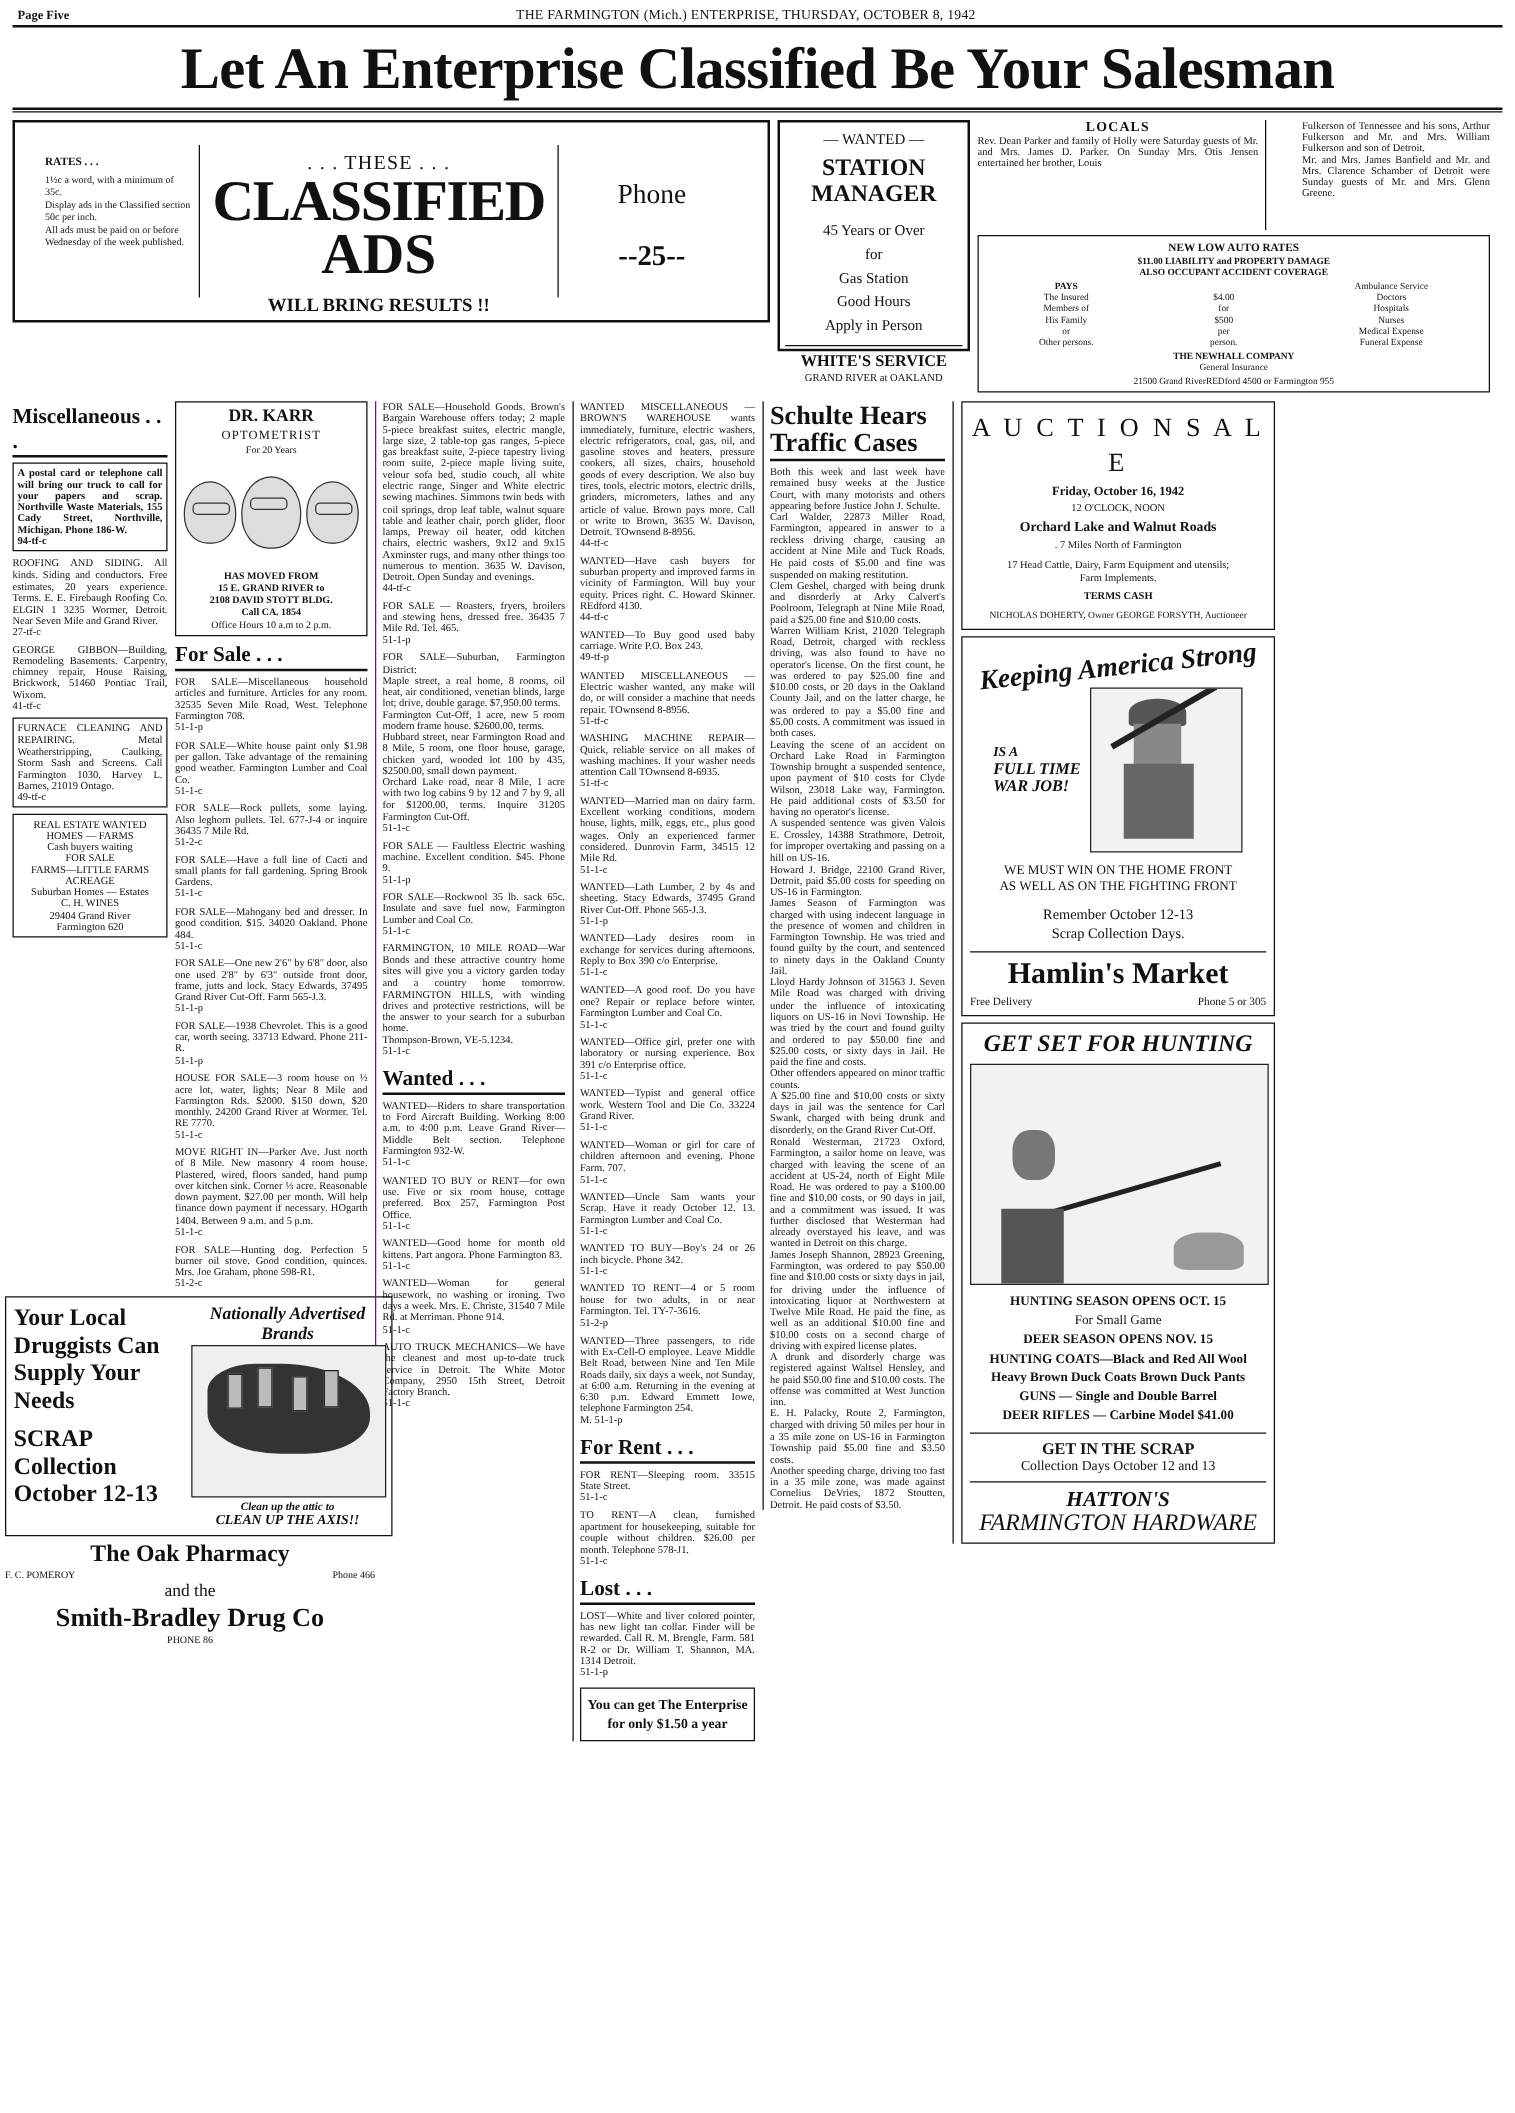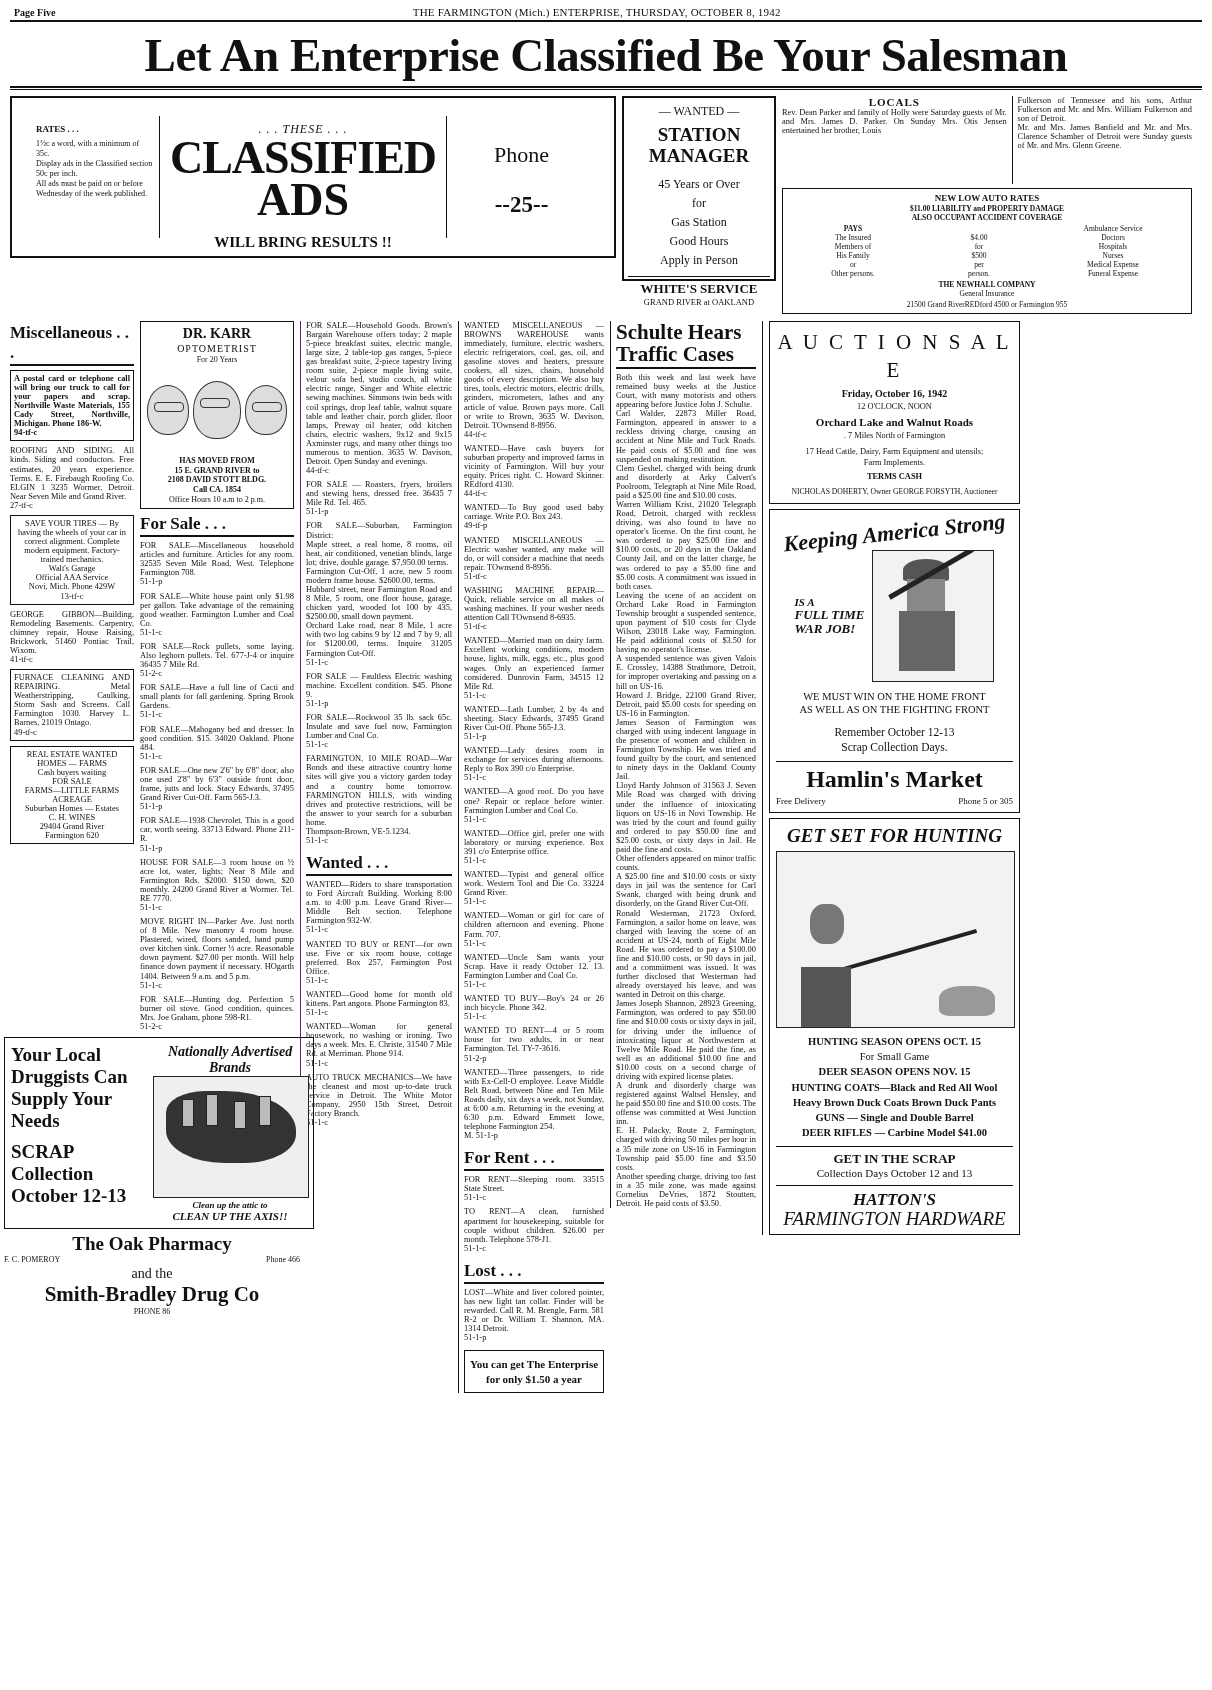--- a/index.html
+++ b/index.html
@@ -16,21 +16,21 @@
   .box{border:1px solid #111;box-sizing:border-box;}
   .adtext{font-size:8.4px;line-height:1.08;text-align:justify;}
   .ad{margin-bottom:5px;}
   .sechead{font-family:"Liberation Serif",serif;font-weight:bold;font-size:17px;border-bottom:2px solid #111;padding-bottom:1px;margin:2px 0 4px 0;}
   .ctr{text-align:center;}
   .b{font-weight:bold;}
   .classbox{border:2px solid #111;padding:18px;display:flex;height:162px;box-sizing:border-box;}
   .rates{width:130px;border-right:1px solid #111;padding:8px 6px;font-size:8px;line-height:1.25;box-sizing:border-box;}
   .rates .t{font-weight:bold;font-size:9px;margin-bottom:4px;}
   .classmid{flex:1;text-align:center;padding-top:6px;}
-  .these{font-size:12px;letter-spacing:1px;font-style:italic;}
+  .these{font-size:16px;letter-spacing:1px;}
   .cls{font-size:46px;font-weight:bold;line-height:.92;letter-spacing:-1px;}
   .ads2{font-size:46px;font-weight:bold;line-height:.92;}
   .willbring{font-size:15px;font-weight:bold;margin-top:12px;}
   .phonebox{width:150px;border-left:1px solid #111;text-align:center;padding-top:26px;box-sizing:border-box;}
   .phonebox .p{font-size:22px;}
   .phonebox .n{font-size:23px;font-weight:bold;margin-top:24px;}
   .wantedbox{border:2px solid #111;text-align:center;padding:6px 4px 8px 4px;}
   .wantedbox .w{font-size:12px;margin-bottom:6px;}
   .wantedbox .sm{font-size:19px;font-weight:bold;line-height:1.1;}
   .wantedbox .li{font-size:12px;margin-top:10px;}
@@ -125,21 +125,21 @@
       </div>
     </div>
 
     <div class="col" style="width:410px;">
       <div style="display:flex;height:88px;">
         <div style="width:56%;padding-right:5px;box-sizing:border-box;">
           <div class="locals">LOCALS</div>
           <div class="adtext" style="white-space:pre-line;">Rev. Dean Parker and family of Holly were Saturday guests of Mr. and Mrs. James D. Parker. On Sunday Mrs. Otis Jensen entertained her brother, Louis</div>
         </div>
         <div style="width:44%;border-left:1px solid #111;padding-left:5px;box-sizing:border-box;">
-          <div class="adtext" style="white-space:pre-line;">Fulkerson of Tennessee and his sons, Arthur Fulkerson and Mr. and Mrs. William Fulkerson and son of Detroit.
+          <div class="adtext" style="white-space:pre-line;margin-left:24px;">Fulkerson of Tennessee and his sons, Arthur Fulkerson and Mr. and Mrs. William Fulkerson and son of Detroit.
 Mr. and Mrs. James Banfield and Mr. and Mrs. Clarence Schamber of Detroit were Sunday guests of Mr. and Mrs. Glenn Greene.</div>
         </div>
       </div>
       <div class="ratesbox" style="margin-top:4px;">
         <div class="h">NEW LOW AUTO RATES</div>
         <div class="b">$11.00 LIABILITY and PROPERTY DAMAGE</div>
         <div class="b">ALSO OCCUPANT ACCIDENT COVERAGE</div>
         <div style="display:flex;justify-content:space-between;margin-top:2px;text-align:center;">
           <div style="width:33%;">
             <div class="b">PAYS</div>
@@ -177,25 +177,20 @@
   </div>
 
   <div class="cols" style="margin-top:7px;align-items:flex-start;">
 
     <div class="col" style="width:130px;padding-right:6px;">
       <div class="sechead">Miscellaneous  . . .</div>
       <div class="ad adtext box" style="padding:3px;white-space:pre-line;font-weight:bold;">A postal card or telephone call will bring our truck to call for your papers and scrap.  Northville Waste Materials, 155 Cady Street, Northville, Michigan. Phone 186-W.
 94-tf-c</div>
       <div class="ad adtext" style="white-space:pre-line;">ROOFING AND SIDING. All kinds. Siding and conductors. Free estimates, 20 years experience. Terms. E. E. Firebaugh Roofing Co. ELGIN 1 3235 Wormer, Detroit. Near Seven Mile and Grand River.
 27-tf-c</div>
-      <div class="ad adtext box" style="padding:3px;white-space:pre-line;text-align:center;">SAVE YOUR TIRES — By having the wheels of your car in correct alignment. Complete modern equipment. Factory-trained mechanics.
-Walt's Garage
-Official AAA Service
-Novi, Mich.                Phone 429W
-13-tf-c</div>
       <div class="ad adtext" style="white-space:pre-line;">GEORGE GIBBON—Building, Remodeling  Basements.  Carpentry, chimney repair, House Raising, Brickwork, 51460 Pontiac Trail, Wixom.
 41-tf-c</div>
       <div class="ad adtext box" style="padding:3px;white-space:pre-line;">FURNACE CLEANING AND REPAIRING.  Metal Weatherstripping, Caulking, Storm Sash and Screens. Call Farmington 1030. Harvey L. Barnes, 21019 Ontago.
 49-tf-c</div>
       <div class="ad adtext box" style="padding:3px;white-space:pre-line;text-align:center;">REAL ESTATE WANTED
 HOMES — FARMS
 Cash buyers waiting
 FOR SALE
 FARMS—LITTLE FARMS
 ACREAGE

